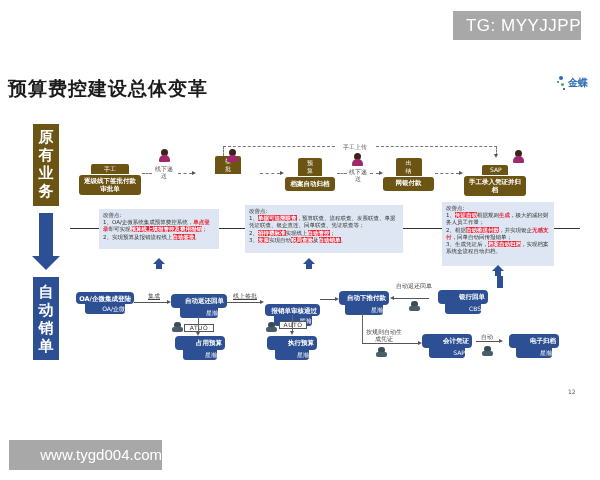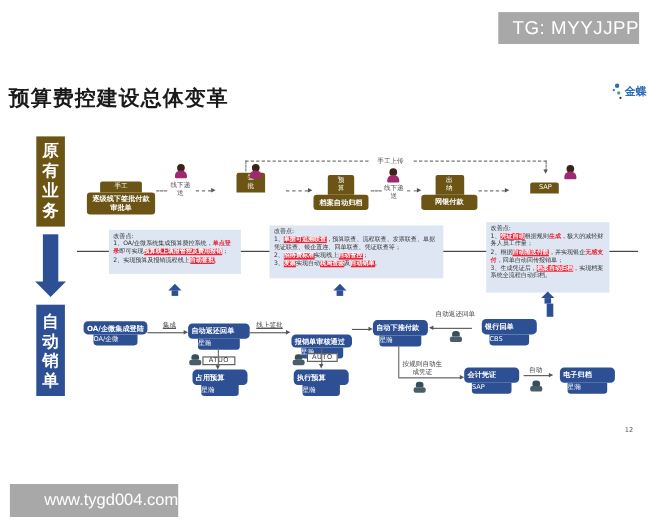--- a/index.html
+++ b/index.html
@@ -35,21 +35,21 @@
 
   .hline { position: absolute; height: 1px; background: #444; }
   .vline { position: absolute; width: 1px; background: #666; }
   .note { position: absolute; background: #dde6f2; font-size: 5.5px; line-height: 7.2px; color: #333; padding: 3px 4px; }
   .note .red { background: #e8263a; color: #fff; font-weight: bold; }
   .note .redt { color: #e8263a; font-weight: bold; }
   .up-arrow { position: absolute; width: 12px; height: 11px; }
   .up-arrow .h { position: absolute; left: 0; top: 0; width: 0; height: 0; border-left: 6px solid transparent; border-right: 6px solid transparent; border-bottom: 6px solid #2d4f93; }
   .up-arrow .s { position: absolute; left: 3px; top: 6px; width: 6px; height: 5px; background: #2d4f93; }
 
-  .nnode { position: absolute; text-align: left; color: #fff; }
+  .nnode { position: absolute; text-align: right; color: #fff; }
   .nnode .top { background: #2d4f93; font-size: 6.5px; font-weight: bold; padding: 3px 3px; border-radius: 4px; line-height: 8px; }
   .nnode .sub { background: #2d4f93; font-size: 6px; margin: 0 auto; border-radius: 0 0 3px 3px; line-height: 10px; }
   .robot { position: absolute; width: 10px; height: 10px; }
   .robot .rh { position: absolute; left: 2px; top: 0; width: 7px; height: 5px; border-radius: 3px 3px 1px 1px; background: #3a4e5a; }
   .robot .rb { position: absolute; left: 0; top: 5px; width: 11px; height: 5px; border-radius: 2px; background: #4a5e6a; }
   .auto { position: absolute; border: 1px solid #555; background: #fff; font-size: 6px; line-height: 6px; height: 8px; text-align: center; color: #333; letter-spacing: 0.5px; }
   .lbl { position: absolute; font-size: 6px; color: #444; line-height: 7px; text-align: center; }
   .uline { text-decoration: underline; }
   .pagenum { position: absolute; left: 568px; top: 388px; font-size: 6px; color: #555; }
 </style>
@@ -118,20 +118,21 @@
 
 <div class="bnode" style="left:383px;top:158px;width:51px;">
   <div class="tab" style="width:26px;">出纳</div>
   <div class="body" style="padding:3px;font-family:Liberation Mono, monospace;">网银付款</div>
 </div>
 <div class="dash-h" style="left:435px;top:173px;width:24px;"></div>
 <div class="arrow-r" style="left:459px;top:171px;"></div>
 
 <div class="bnode" style="left:464px;top:157px;width:62px;">
   <div class="tab" style="width:26px;">SAP</div>
+  <div class="body">手工录入凭证并归档</div>
 </div>
 <div class="person" style="left:513px;top:150px;">
     <div class="head"></div>
     <div class="bodyp"></div>
   </div>
 
 <div class="hline" style="left:70px;top:228px;width:510px;background:#333;"></div>
 
 <div class="note" style="left:99px;top:209px;width:120px;height:40px;">
   <div>改善点:</div>

